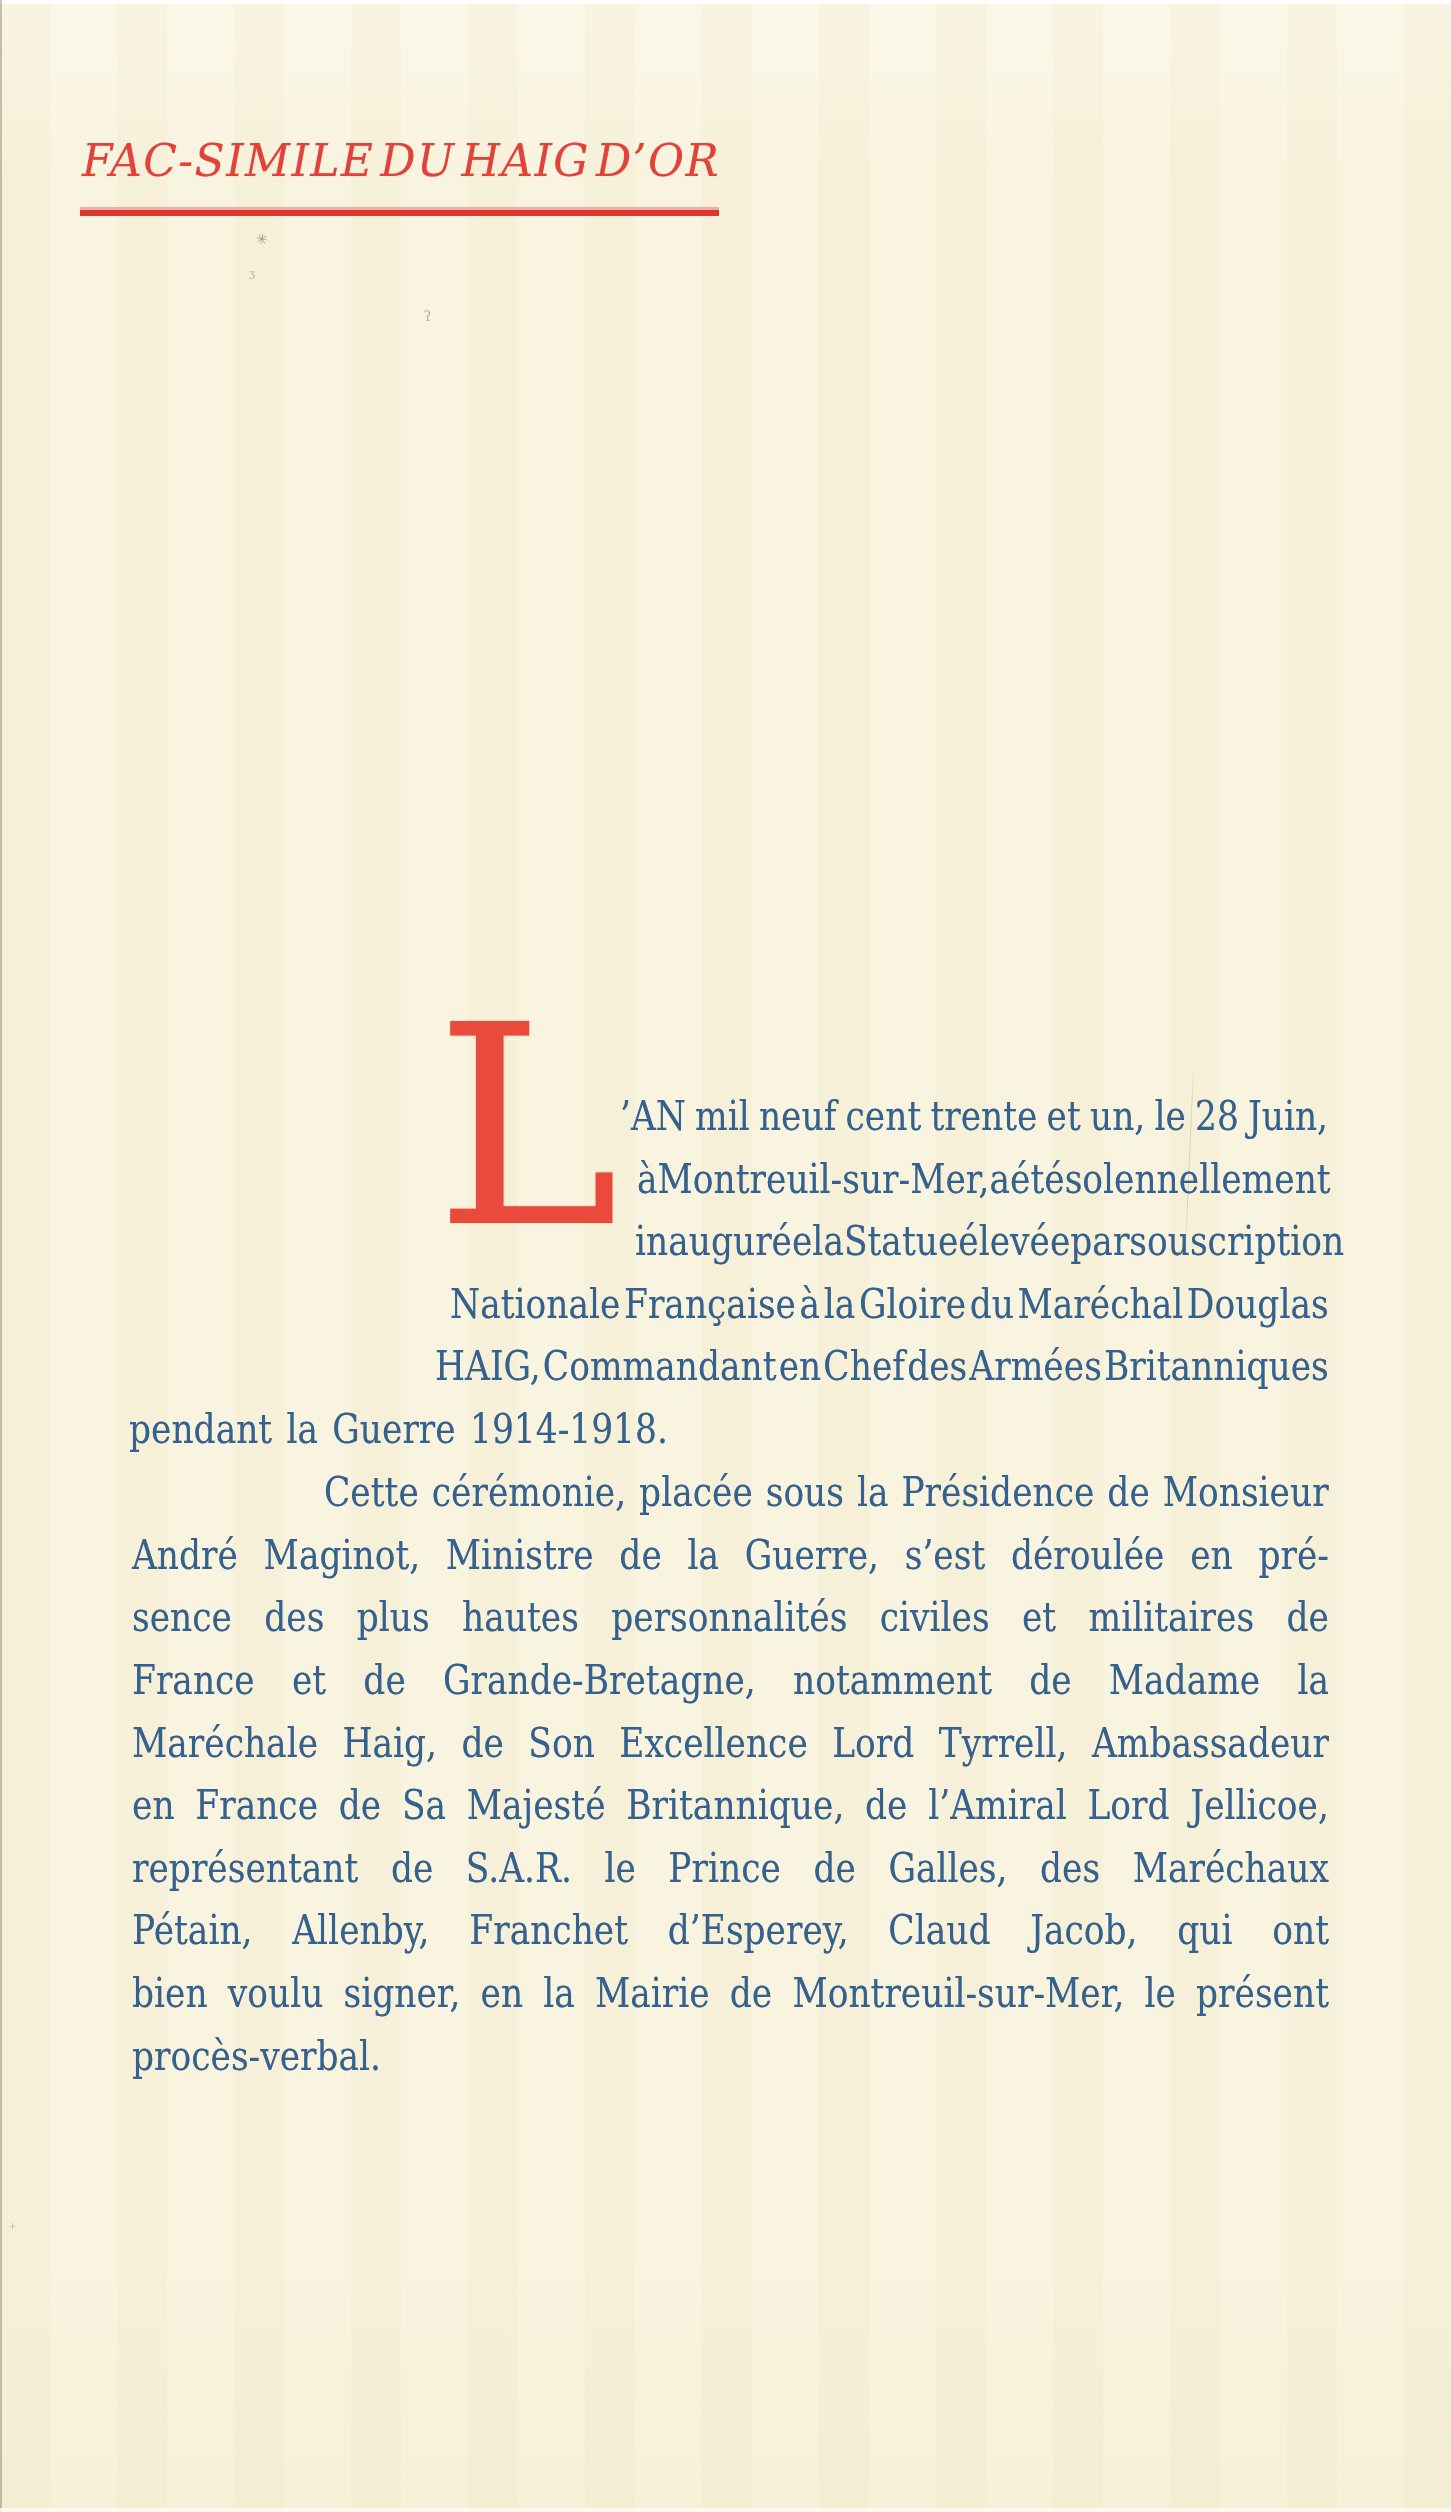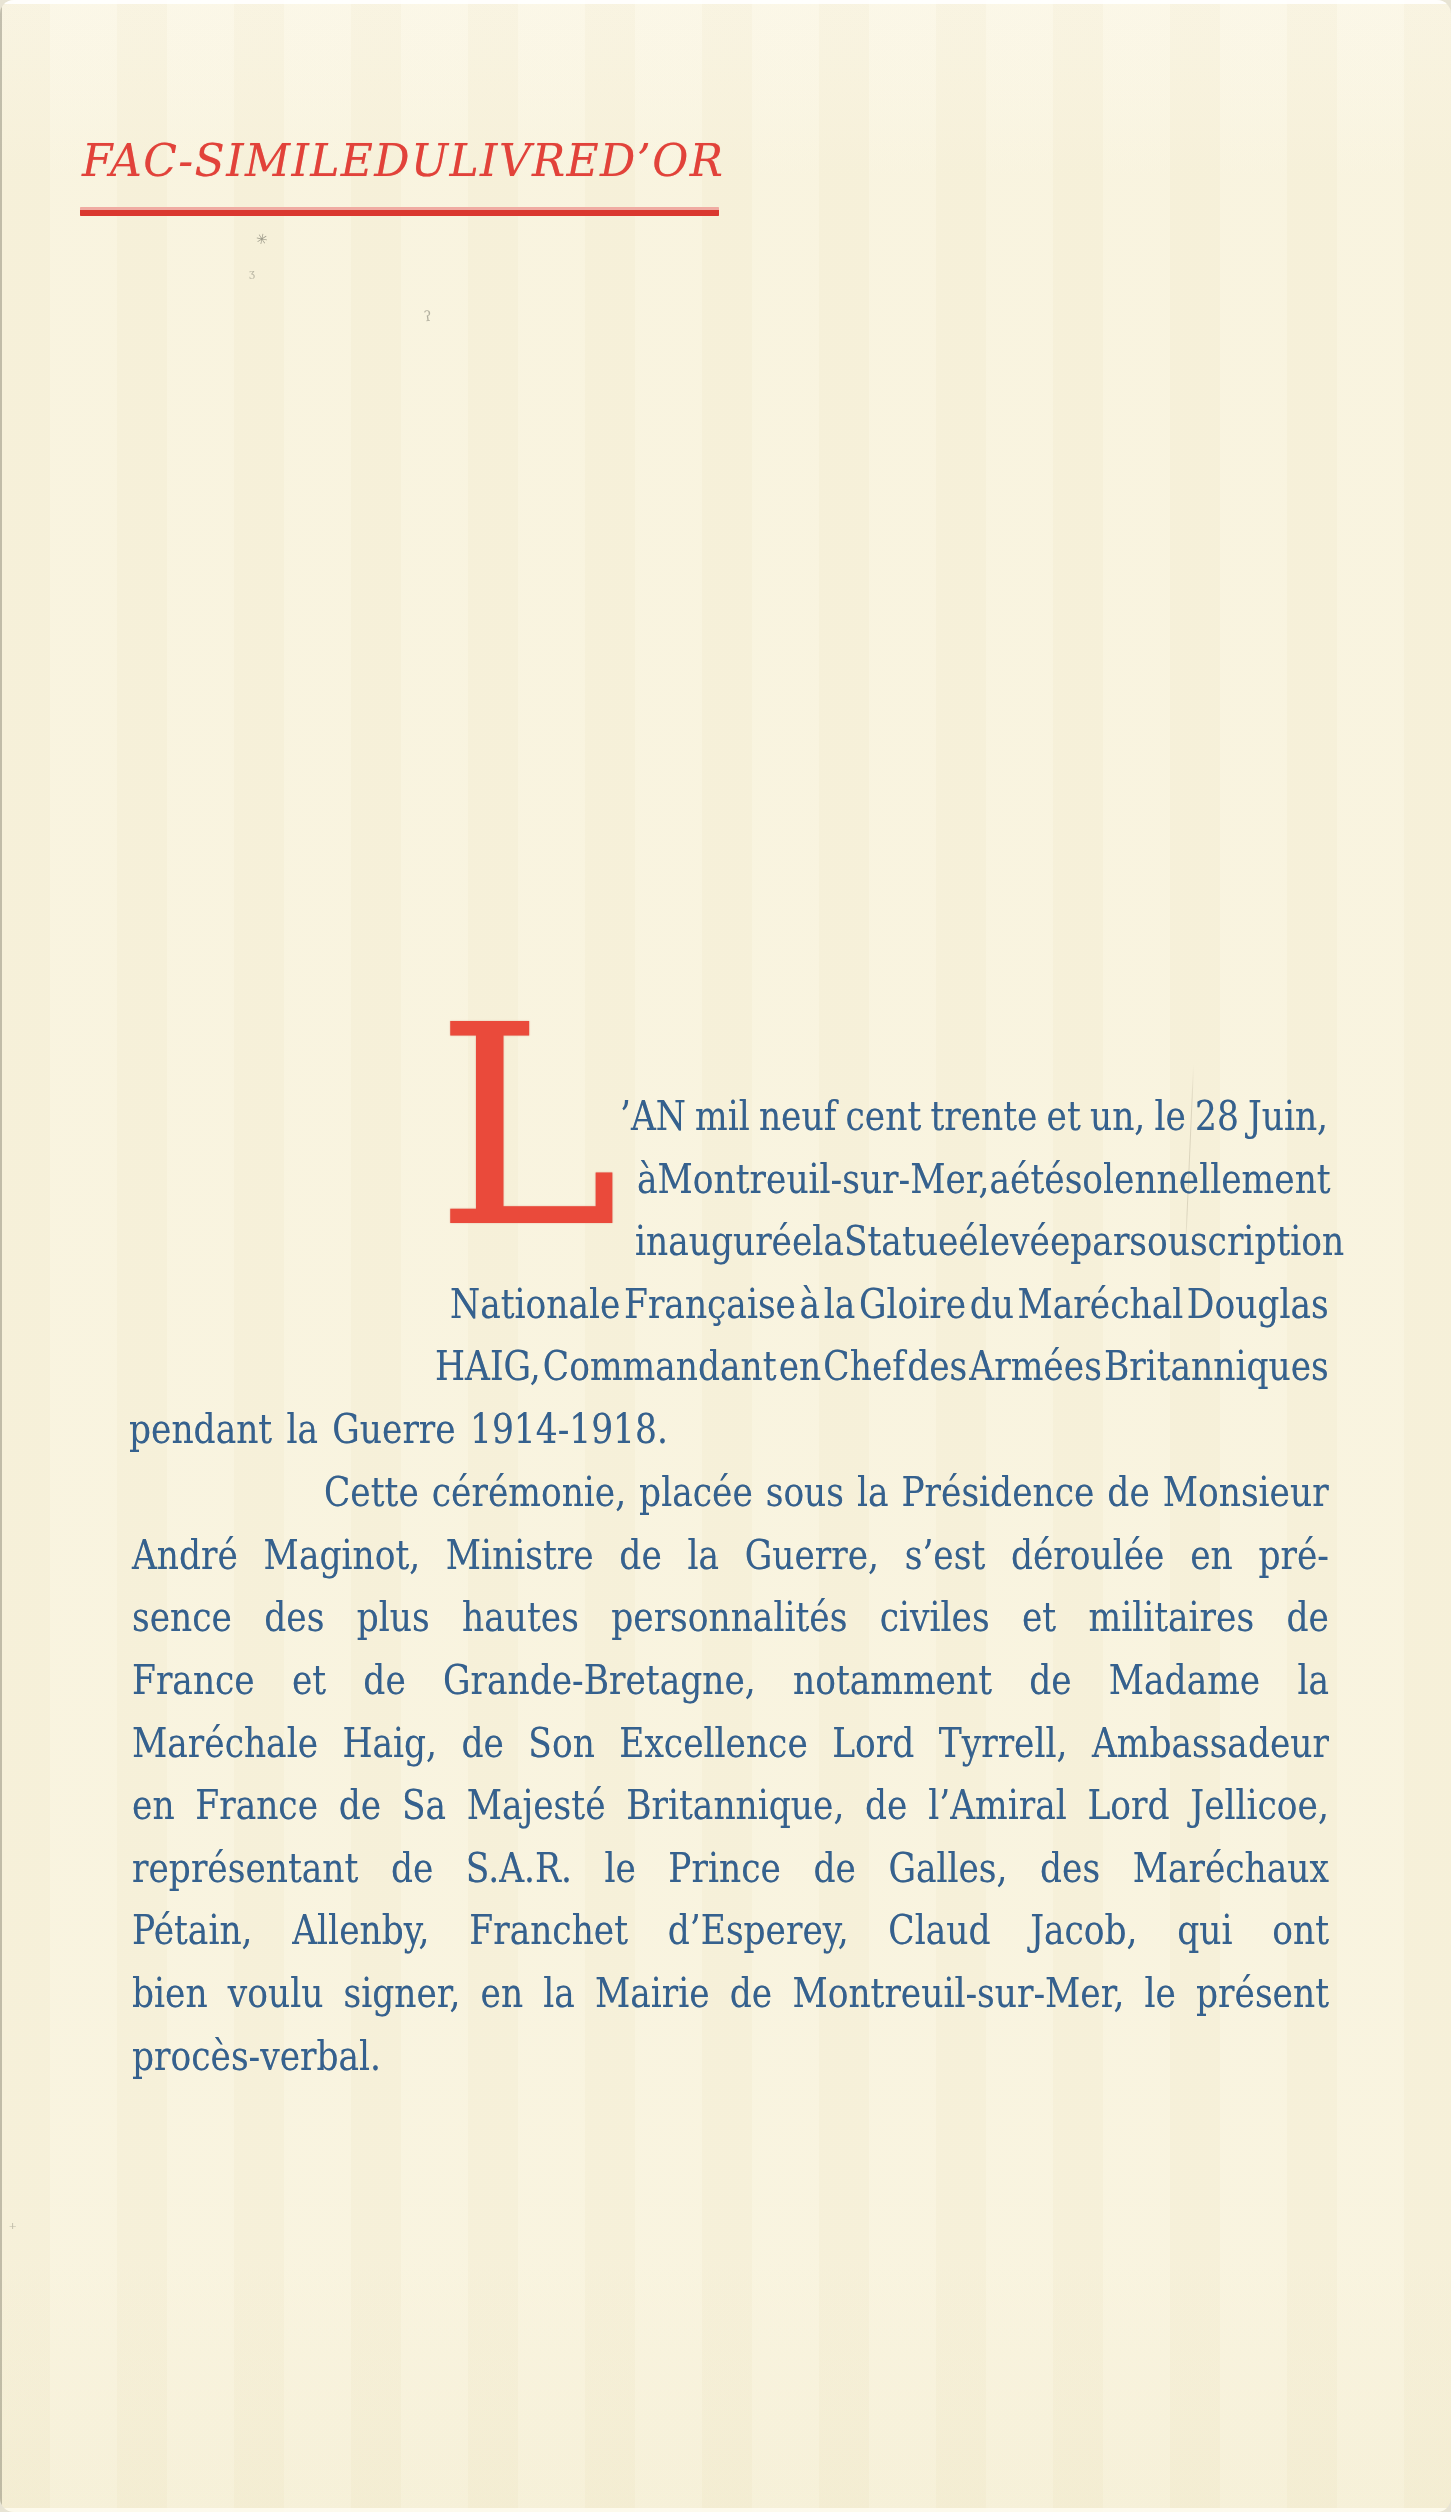--- a/index.html
+++ b/index.html
@@ -6,21 +6,20 @@
   .page{
     position:relative;
     width:1451px;height:2512px;
     overflow:hidden;
     background:
       repeating-linear-gradient(90deg,
         rgba(236,226,197,0.16) 0px, rgba(236,226,197,0.16) 50px,
         rgba(253,249,238,0.14) 50px, rgba(253,249,238,0.14) 117px),
       linear-gradient(180deg,#fbf7e7 0%,#f8f3dd 7%,#f8f3dd 90%,#f5efd5 100%);
     font-family:"DejaVu Serif", serif;
-    border-radius:14px;
   }
   .edge-top{position:absolute;left:0;top:0;width:100%;height:3.6px;background:#ffffff;opacity:.9;}
   .edge-bottom{position:absolute;left:0;bottom:0;width:100%;height:4.3px;background:#fffdf2;opacity:.8;}
   .edge-left{position:absolute;left:0;top:0;width:2.1px;height:100%;background:rgba(70,68,55,0.30);}
 
   
   .header-line{
     position:absolute;
     display:flex;justify-content:space-between;align-items:baseline;
     font-style:italic;
@@ -66,21 +65,21 @@
   }
 </style>
 </head>
 <body>
 
 <div class="page" style="--red: #e2423a; --red-cap: #ea4a3b; --blue: #35618e;">
   <div class="edge-top"></div>
   <div class="edge-left"></div>
   <div class="edge-bottom"></div>
 
-  <div id="header-line" class="header-line" style="left:82px;top:139px;width:638px;"><span>FAC-SIMILE</span><span>DU</span><span>LIVRE</span><span>D’OR</span></div>
+  <div id="header-line" class="header-line" style="left:82px;top:139px;width:638px;"><span>FAC-SIMILE</span><span>DU</span><span>HAIG</span><span>D’OR</span></div>
   <div class="header-rule" style="left:80px;top:207px;width:639px;"></div>
 
   <span class="speck" style="left:256px;top:232px;transform:rotate(12deg);">✳</span>
   <span class="speck" style="left:249px;top:269px;font-size:10.7px;opacity:.7;">ʒ</span>
   <span class="speck" style="left:424px;top:309px;transform:rotate(-8deg);opacity:.8;">ʔ</span>
   <span class="speck" style="left:8.5px;top:2221px;font-size:10px;opacity:.7;">+</span>
   <div class="crease" style="left:1189px;top:1065px;height:186px;"></div>
 
   <div class="drop-cap" style="left:435px;top:989px;">L</div>
 

